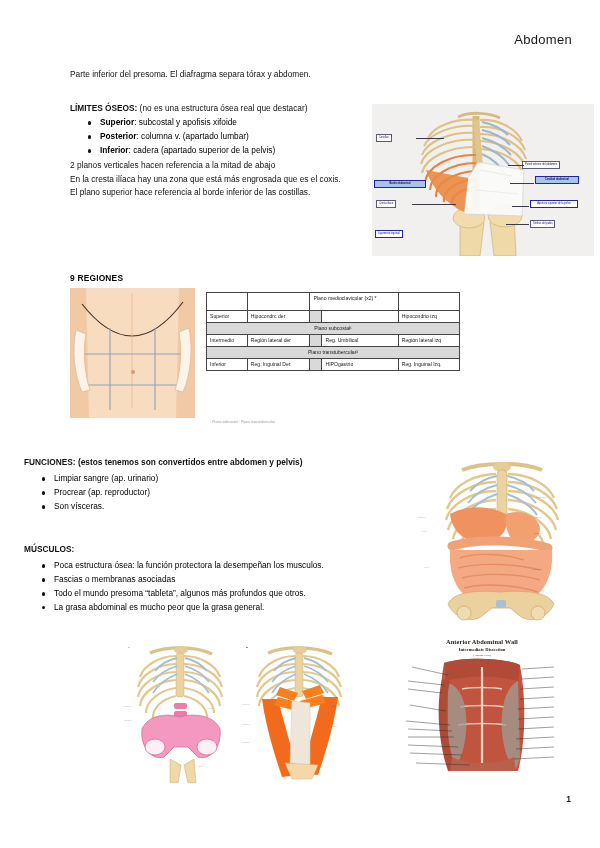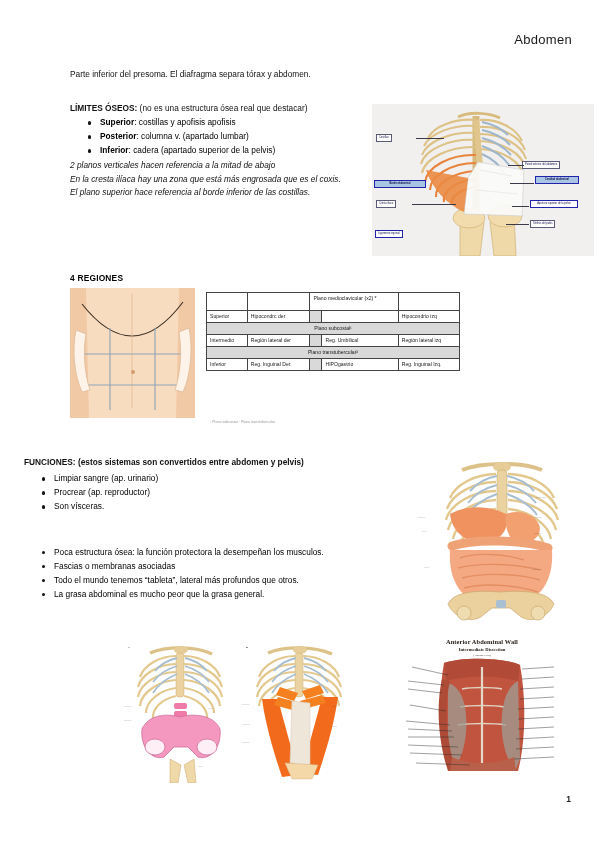--- a/index.html
+++ b/index.html
@@ -68,21 +68,21 @@
     width: 330px;
   }
   #limites-block {
     position: absolute;
     left: 70px;
     top: 102px;
     width: 290px;
   }
   #limites-block .bullets { margin: 1px 0 0 14px; }
   #limites-block .tail { margin-top: 1px; }
-  #limites-block .tail p { margin: 0 0 0 0; font-style: italic; }
+  #limites-block .tail p { margin: 0 0 0 0; }
 
   
   .sec-title {
     font-size: 8.4px;
     font-weight: bold;
     letter-spacing: .2px;
   }
   #regiones-title {
     position: absolute;
     left: 70px;
@@ -228,21 +228,21 @@
   <div id="intro-line">
     <div class="para">Parte inferior del presoma. El diafragma separa tórax y abdomen.</div>
   </div>
 
   <div id="limites-block">
     <div class="para">
       <span class="b">LÍMITES ÓSEOS:</span><span> (no es una estructura ósea real que destacar)</span>
     </div>
     <ul class="bullets">
       <li>
-        <span class="b">Superior</span><span>: costillas y apofisis apofisis</span>
+        <span class="b">Superior</span><span>: subcostal y apofisis xifoide</span>
       </li>
       <li>
         <span class="b">Posterior</span><span>: columna v. (apartado lumbar)</span>
       </li>
       <li>
         <span class="b">Inferior</span><span>: cadera (apartado superior de la pelvis)</span>
       </li>
     </ul>
     <div class="tail">
       <p class="para">2 planos verticales hacen referencia a la mitad de abajo</p>
@@ -317,21 +317,21 @@
     <div class="lbl fill" style="left:163px; top:72px; width:38px; white-space:normal; text-align:center;">Cavidad abdominal</div>
     <div class="leader" style="left:138px; top:79px; width:24px;"></div>
 
     <div class="lbl plain" style="left:158px; top:96px; width:42px; white-space:normal; text-align:center; border-color:#2222aa;">Apertura superior de la pelvis</div>
     <div class="leader" style="left:140px; top:102px; width:17px;"></div>
 
     <div class="lbl plain" style="left:158px; top:116px; border-color:#5b5b7a;">Sínfisis del pubis</div>
     <div class="leader" style="left:134px; top:120px; width:23px;"></div>
   </div>
 
-  <div id="regiones-title" class="sec-title">4 REGIONES</div>
+  <div id="regiones-title" class="sec-title">9 REGIONES</div>
 
   <div class="fig" id="fig-regions">
     <svg viewBox="0 0 125 130" preserveAspectRatio="none">
       <rect x="0" y="0" width="125" height="130" fill="#fae2cb"></rect>
 
       <path d="M14 0 L111 0 L108 130 L17 130 Z" fill="#f8dcc0"></path>
 
       <path d="M0 0 L16 0 L19 130 L0 130 Z" fill="#f2c9a5"></path>
       <path d="M109 0 L125 0 L125 130 L106 130 Z" fill="#f2c9a5"></path>
 
@@ -387,34 +387,35 @@
         <td class="narrow"></td>
         <td>HIPOgastrio</td>
         <td>Reg. Inguinal Izq.</td>
       </tr>
     </tbody>
   </table>
   <div class="tfoot-note">¹ Plano subcostal    ² Plano transtubercular</div>
 
   <div id="funciones-block">
     <div class="para">
-      <span class="b">FUNCIONES:</span><span class="b"> (estos sistemas son convertidos entre abdomen y pelvis)</span>
+      <span class="b">FUNCIONES:</span><span class="b"> (estos tenemos son convertidos entre abdomen y pelvis)</span>
     </div>
     <ul class="bullets">
       <li>Limpiar sangre (ap. urinario)</li>
       <li>Procrear (ap. reproductor)</li>
       <li>Son vísceras.</li>
     </ul>
   </div>
 
   <div id="musculos-block">
+    <div class="para b">MÚSCULOS:</div>
     <ul class="bullets">
       <li>Poca estructura ósea: la función protectora la desempeñan los musculos.</li>
       <li>Fascias o membranas asociadas</li>
-      <li>Todo el mundo tenemos “tableta”, lateral más profundos que otros.</li>
+      <li>Todo el mundo presoma “tableta”, algunos más profundos que otros.</li>
       <li>La grasa abdominal es mucho peor que la grasa general.</li>
     </ul>
   </div>
 
   <div class="fig" id="fig-viscera">
     <svg viewBox="0 0 178 170" preserveAspectRatio="none">
       <rect x="0" y="0" width="178" height="170" fill="#ffffff"></rect>
 
       <path d="M48 12 C 68 4, 108 4, 128 12" stroke="#dcc188" stroke-width="4" fill="none"></path>
       <ellipse cx="88" cy="9" rx="9" ry="5" fill="#e6cd97"></ellipse>

